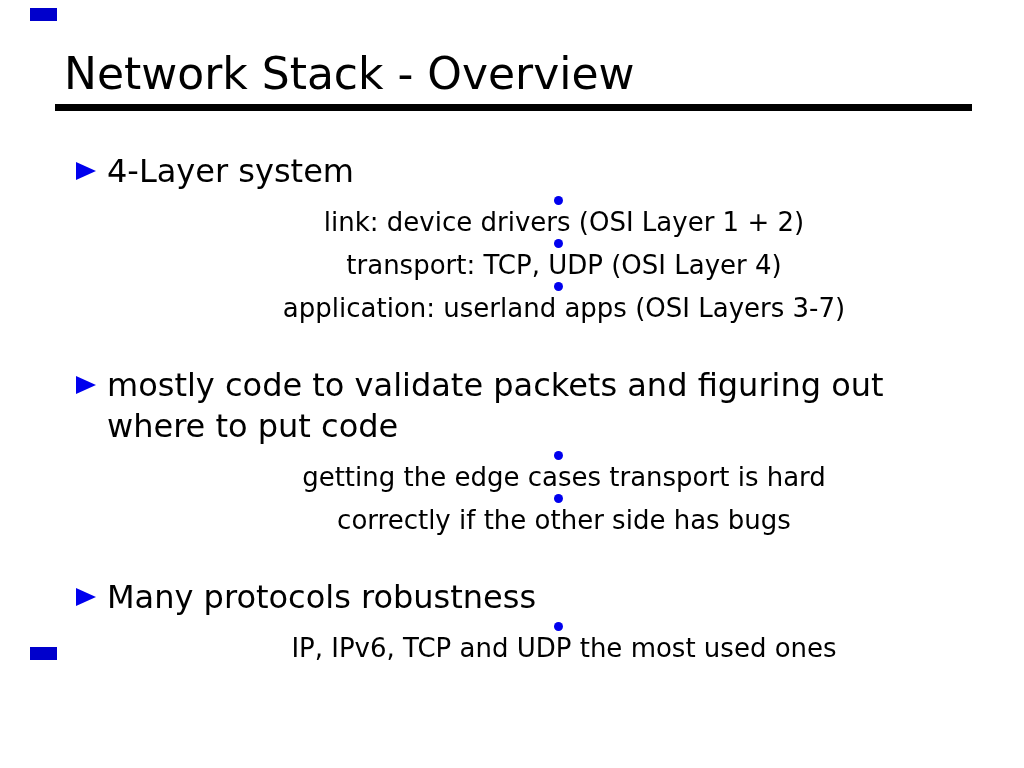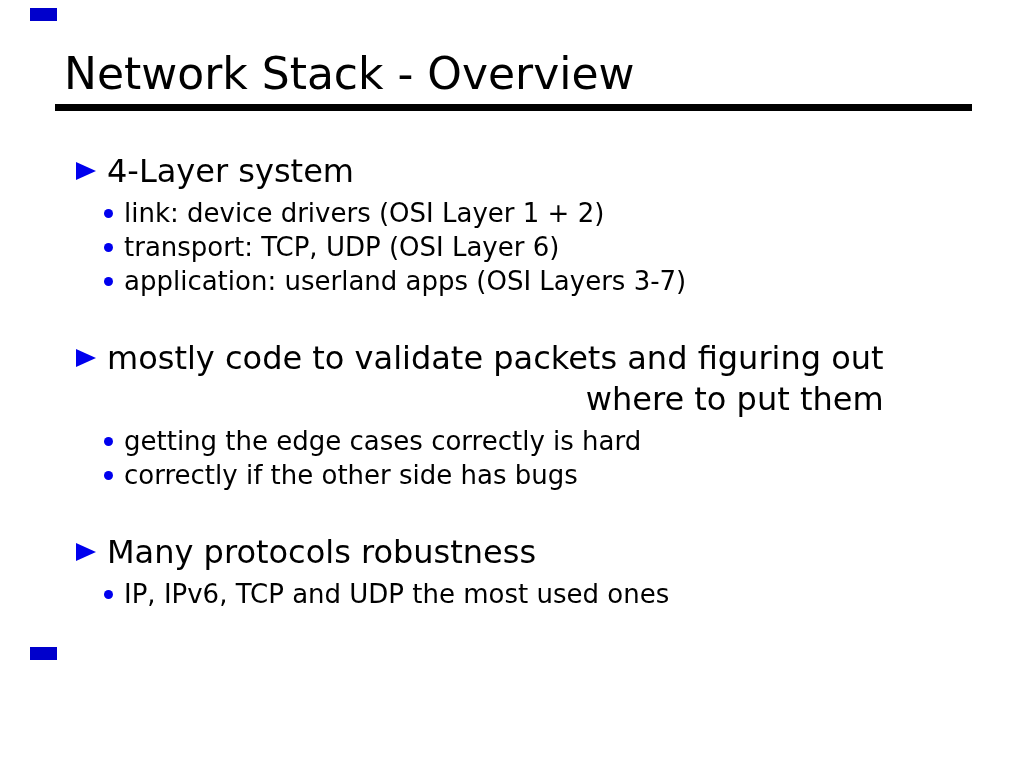--- a/index.html
+++ b/index.html
@@ -63,33 +63,34 @@
     border-top: 9px solid transparent;
     border-bottom: 9px solid transparent;
     margin-top: 11px;
     margin-right: 11px;
   }
   .heading-text {
     font-size: 32px;
     line-height: 41px;
     color: #000000;
   }
-  .heading-text .hline { display: block; white-space: nowrap; text-align: right; }
+  .heading-text .hline { display: block; white-space: nowrap; }
 
   ul.sub-list {
     list-style: none;
     margin: 4px 0 0 28px;
     padding: 0;
   }
   ul.sub-list li {
     display: flex;
     align-items: center;
     font-size: 26px;
     line-height: 34px;
     white-space: nowrap;
+    flex-direction: column;
   }
   .dot-marker {
     flex: 0 0 auto;
     width: 9px;
     height: 9px;
     border-radius: 50%;
     background: var(--accent, #0000ee);
     margin-right: 11px;
   }
 </style>
@@ -110,41 +111,41 @@
         <span class="tri-marker"></span>
         <div class="heading-text">4-Layer system</div>
       </div>
       <ul class="sub-list">
         <li>
           <span class="dot-marker"></span>
           <span>link: device drivers (OSI Layer 1 + 2)</span>
         </li>
         <li>
           <span class="dot-marker"></span>
-          <span>transport: TCP, UDP (OSI Layer 6)</span>
+          <span>transport: TCP, UDP (OSI Layer 4)</span>
         </li>
         <li>
           <span class="dot-marker"></span>
           <span>application: userland apps (OSI Layers 3-7)</span>
         </li>
       </ul>
     </div>
 
     <div class="section">
       <div class="heading-row">
         <span class="tri-marker"></span>
         <div class="heading-text">
           <span class="hline">mostly code to validate packets and figuring out</span>
-          <span class="hline">where to put them</span>
+          <span class="hline">where to put code</span>
         </div>
       </div>
       <ul class="sub-list">
         <li>
           <span class="dot-marker"></span>
-          <span>getting the edge cases correctly is hard</span>
+          <span>getting the edge cases transport is hard</span>
         </li>
         <li>
           <span class="dot-marker"></span>
           <span>correctly if the other side has bugs</span>
         </li>
       </ul>
     </div>
 
     <div class="section">
       <div class="heading-row">

